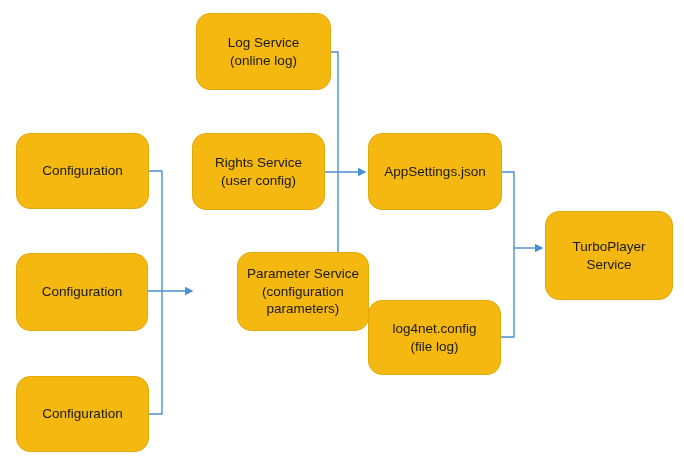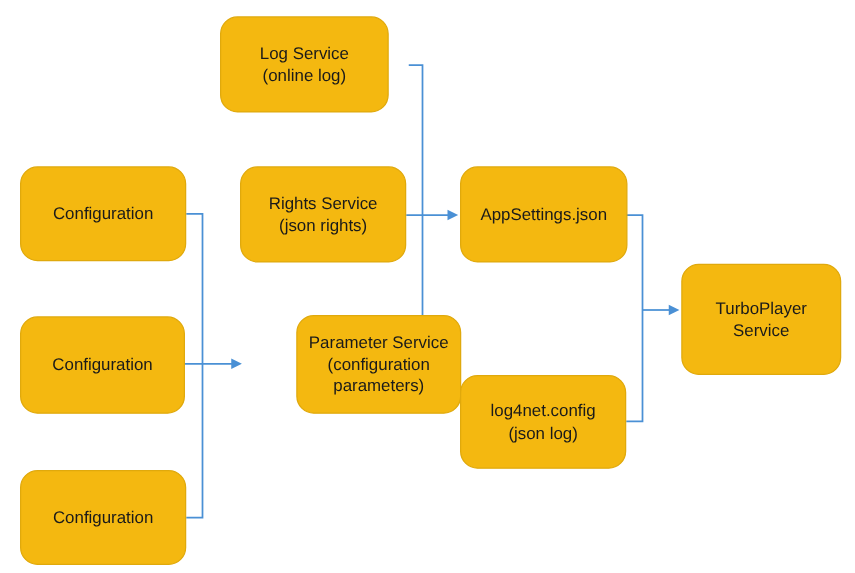--- a/index.html
+++ b/index.html
@@ -44,21 +44,21 @@
   }
   .node-label {
     white-space: pre-line;
     font-size: 13.5px;
     line-height: 1.32;
     color: var(--text, #1a1a1a);
   }
   #n-config-top    { left: 16px;  top: 133px; width: 133px; height: 76px; }
   #n-config-middle { left: 16px;  top: 253px; width: 132px; height: 78px; }
   #n-config-bottom { left: 16px;  top: 376px; width: 133px; height: 76px; }
-  #n-log-service   { left: 176px; top: 13px;  width: 135px; height: 77px; }
+  #n-log-service   { left: 196px; top: 13px;  width: 135px; height: 77px; }
   #n-rights-service{ left: 192px; top: 133px; width: 133px; height: 77px; }
   #n-parameter     { left: 193px; top: 252px; width: 132px; height: 79px; margin-left: 44px; }
   #n-appsettings   { left: 368px; top: 133px; width: 134px; height: 77px; text-align: center; }
   #n-log4net       { left: 368px; top: 300px; width: 133px; height: 75px; }
   #n-turboplayer   { left: 545px; top: 211px; width: 128px; height: 89px; }
 </style>
 </head>
 <body>
 
 <div class="canvas">
@@ -96,36 +96,36 @@
     <span class="node-label">Configuration</span>
   </div>
 
   <div class="node" id="n-log-service">
     <span class="node-label">Log Service
 (online log)</span>
   </div>
 
   <div class="node" id="n-rights-service">
     <span class="node-label">Rights Service
-(json rights)</span>
+(user config)</span>
   </div>
 
   <div class="node" id="n-parameter">
     <span class="node-label">Parameter Service
 (configuration
 parameters)</span>
   </div>
 
   <div class="node" id="n-appsettings">
     <span class="node-label">AppSettings.json</span>
   </div>
 
   <div class="node" id="n-log4net">
     <span class="node-label">log4net.config
-(json log)</span>
+(file log)</span>
   </div>
 
   <div class="node" id="n-turboplayer">
     <span class="node-label">TurboPlayer
 Service</span>
   </div>
 
 </div>
 
 </body></html>

